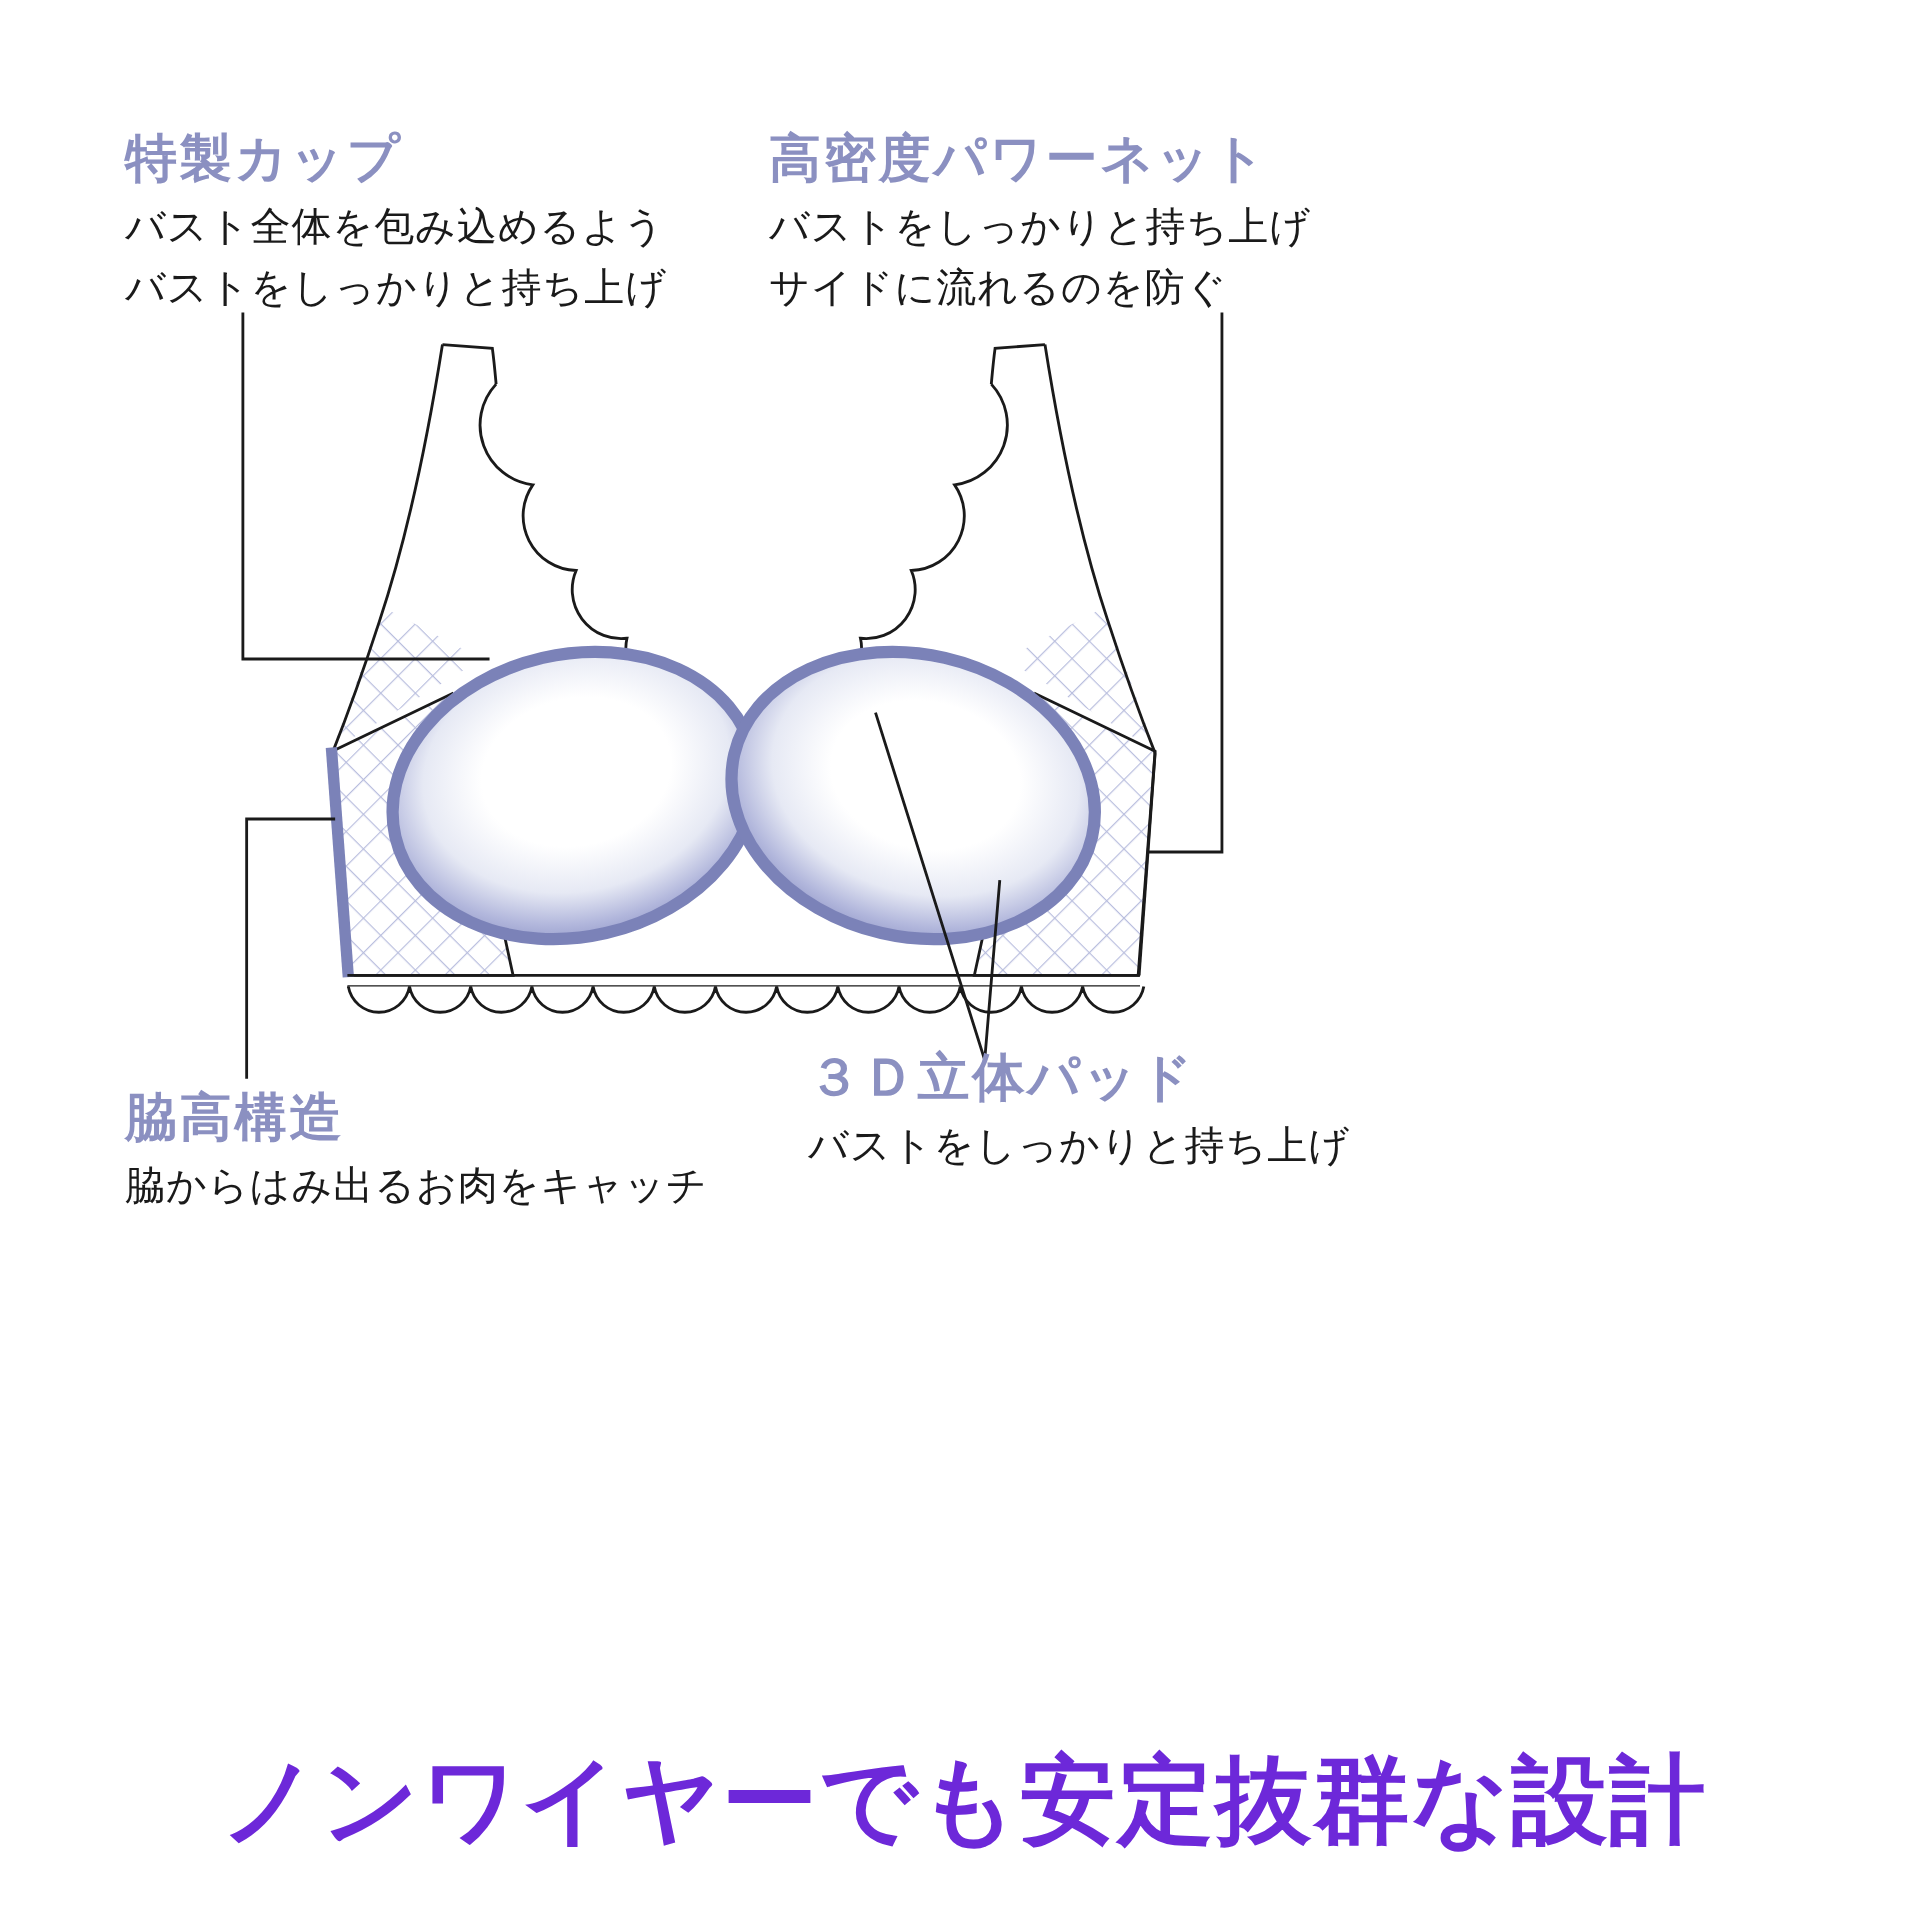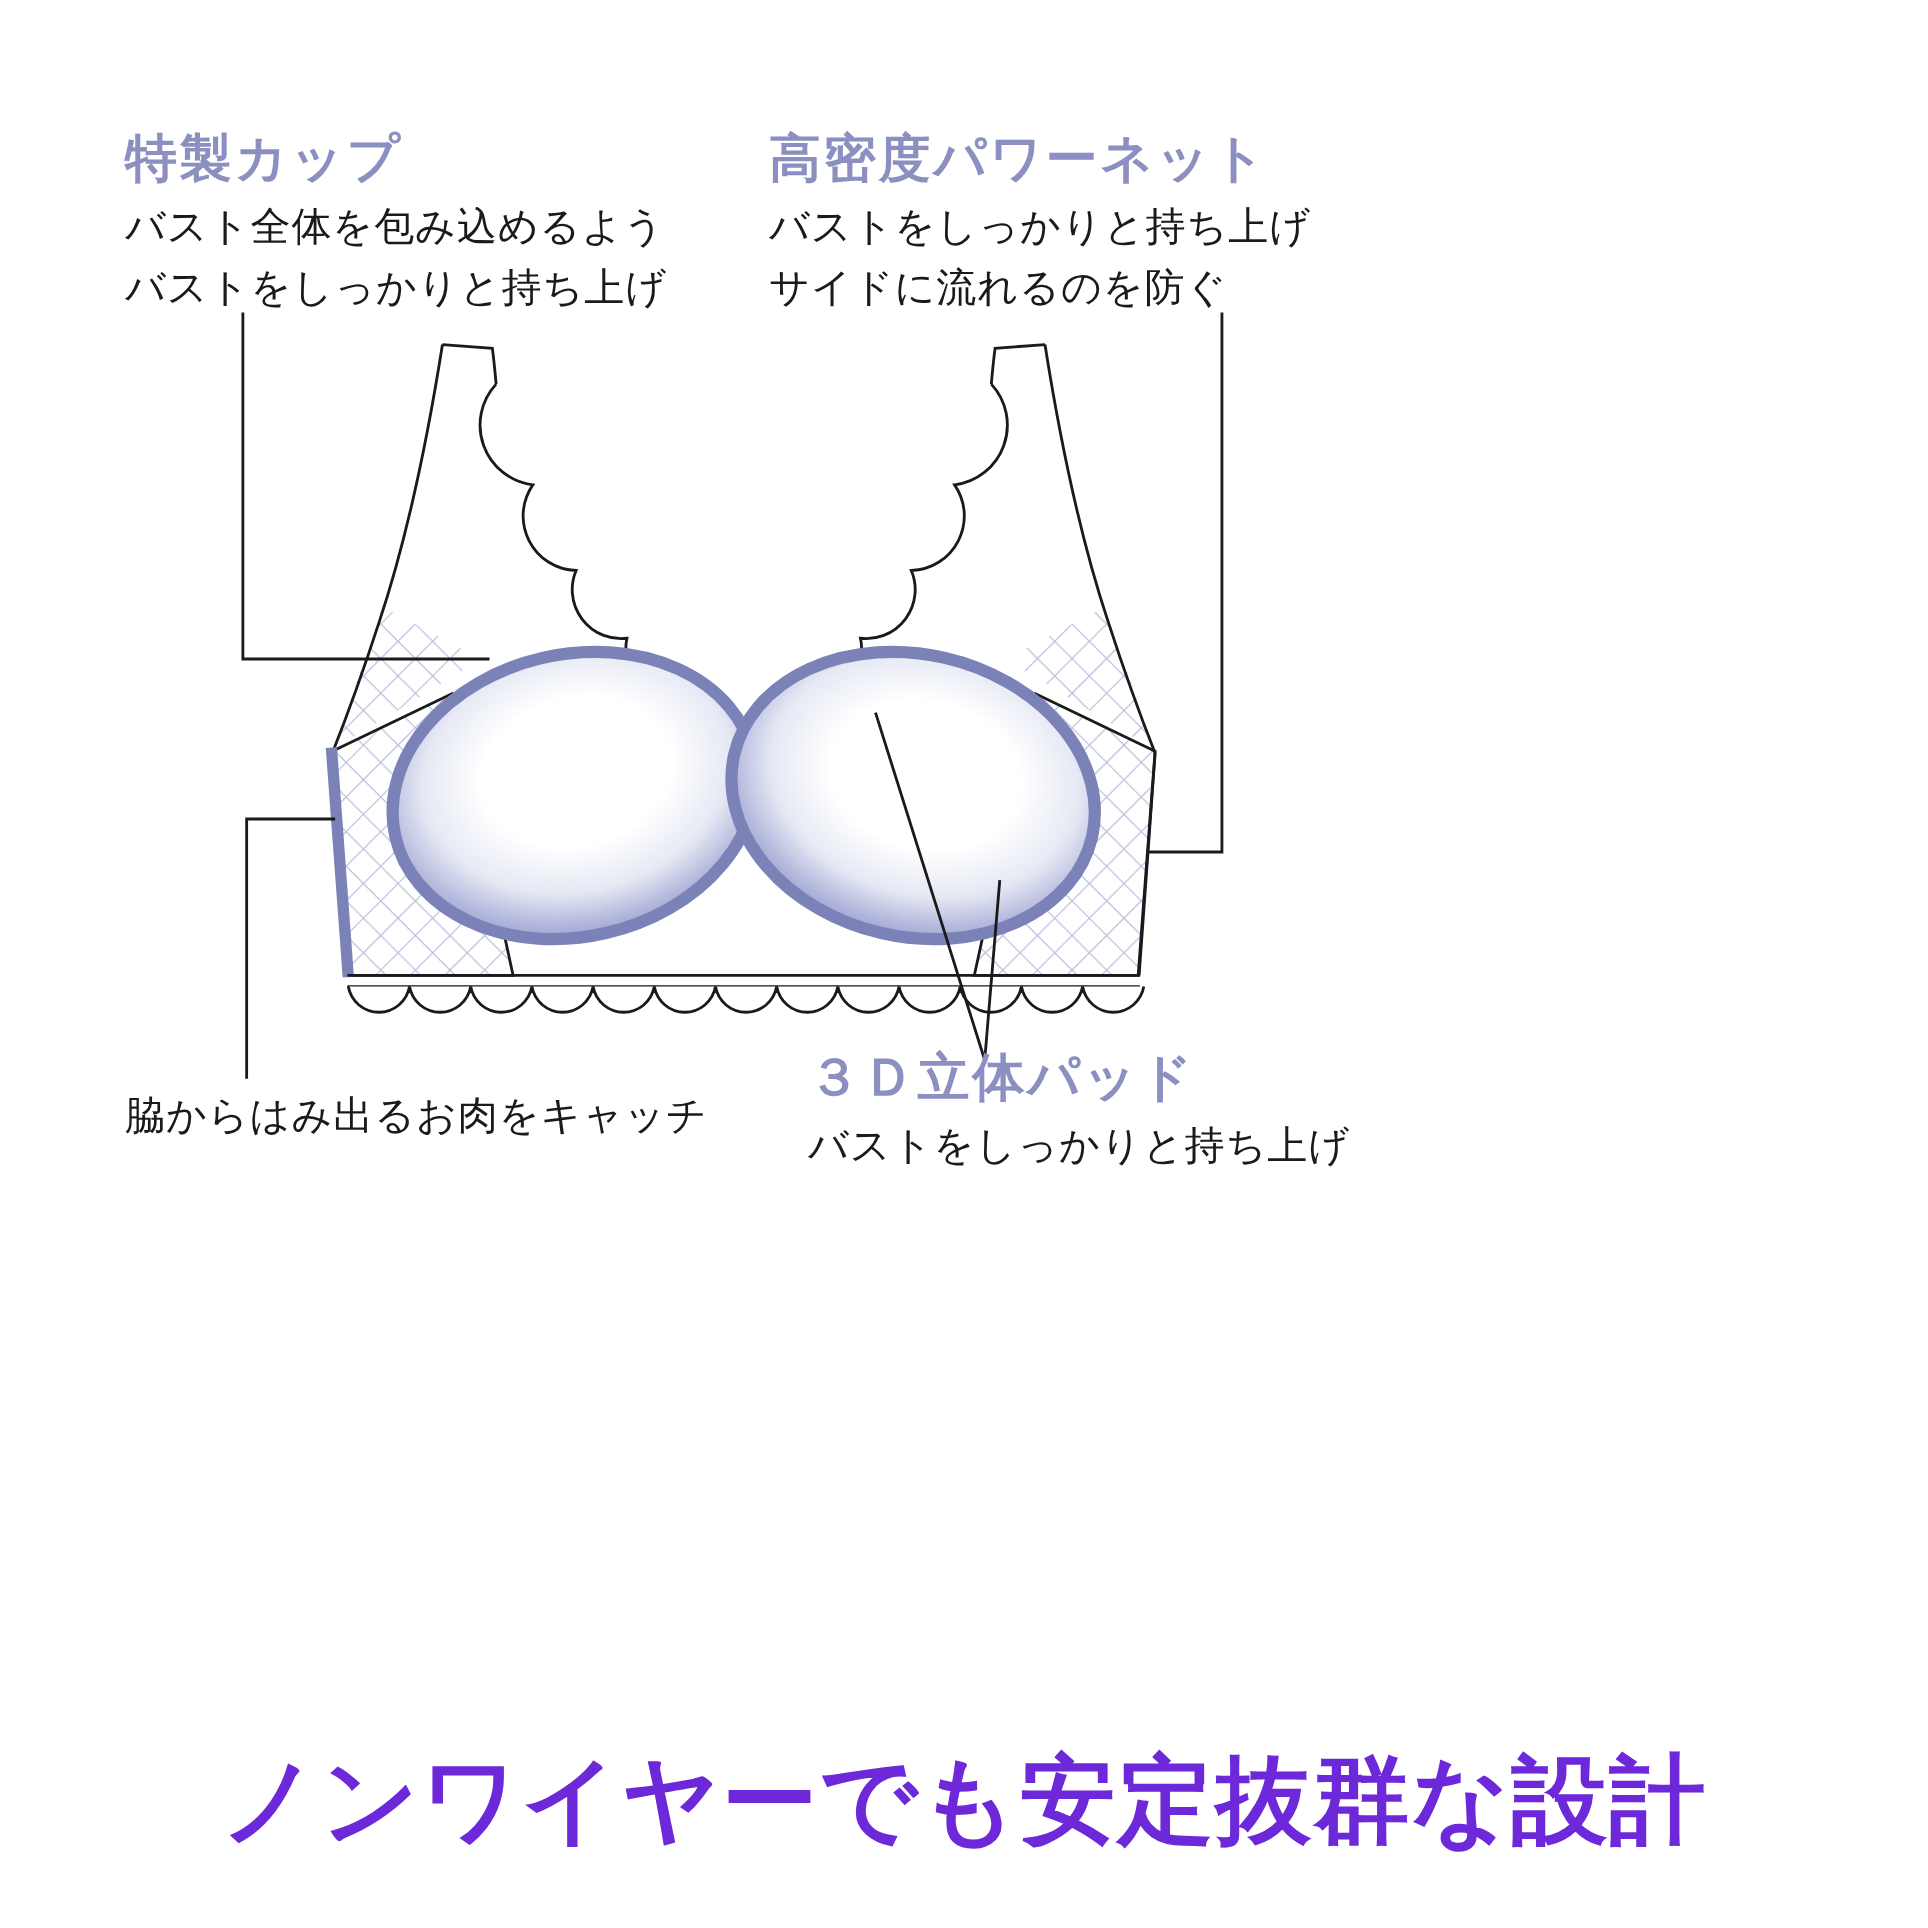--- a/index.html
+++ b/index.html
@@ -100,20 +100,21 @@
 
 <div class="callout" style="left:769px; top:124px;">
   <div class="callout-title">高密度パワーネット</div>
   <div class="callout-body">
     <div>バストをしっかりと持ち上げ</div>
     <div>サイドに流れるのを防ぐ</div>
   </div>
 </div>
 
 <div class="callout" style="left:125px; top:1083px;">
+  <div class="callout-title">脇高構造</div>
   <div class="callout-body">
     <div>脇からはみ出るお肉をキャッチ</div>
   </div>
 </div>
 
 <div class="callout" style="left:808px; top:1043px;">
   <div class="callout-title">３Ｄ立体パッド</div>
   <div class="callout-body">
     <div>バストをしっかりと持ち上げ</div>
   </div>

